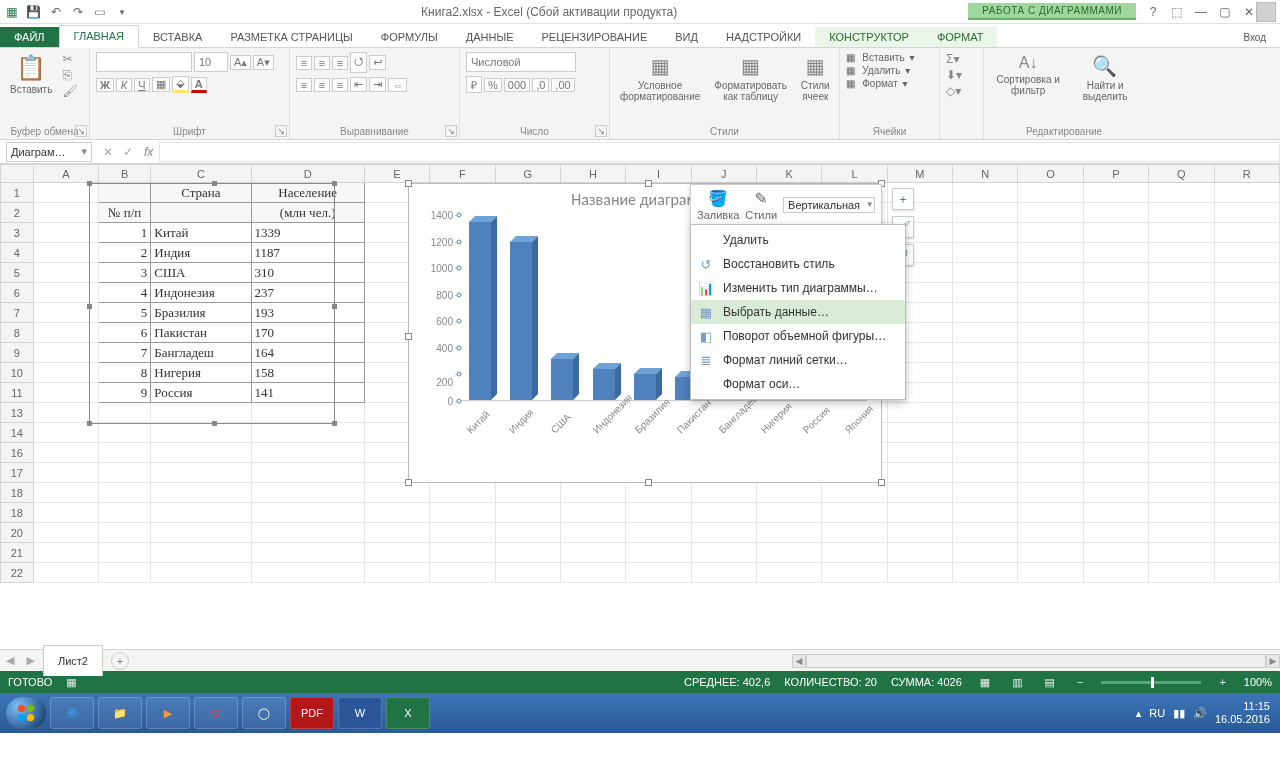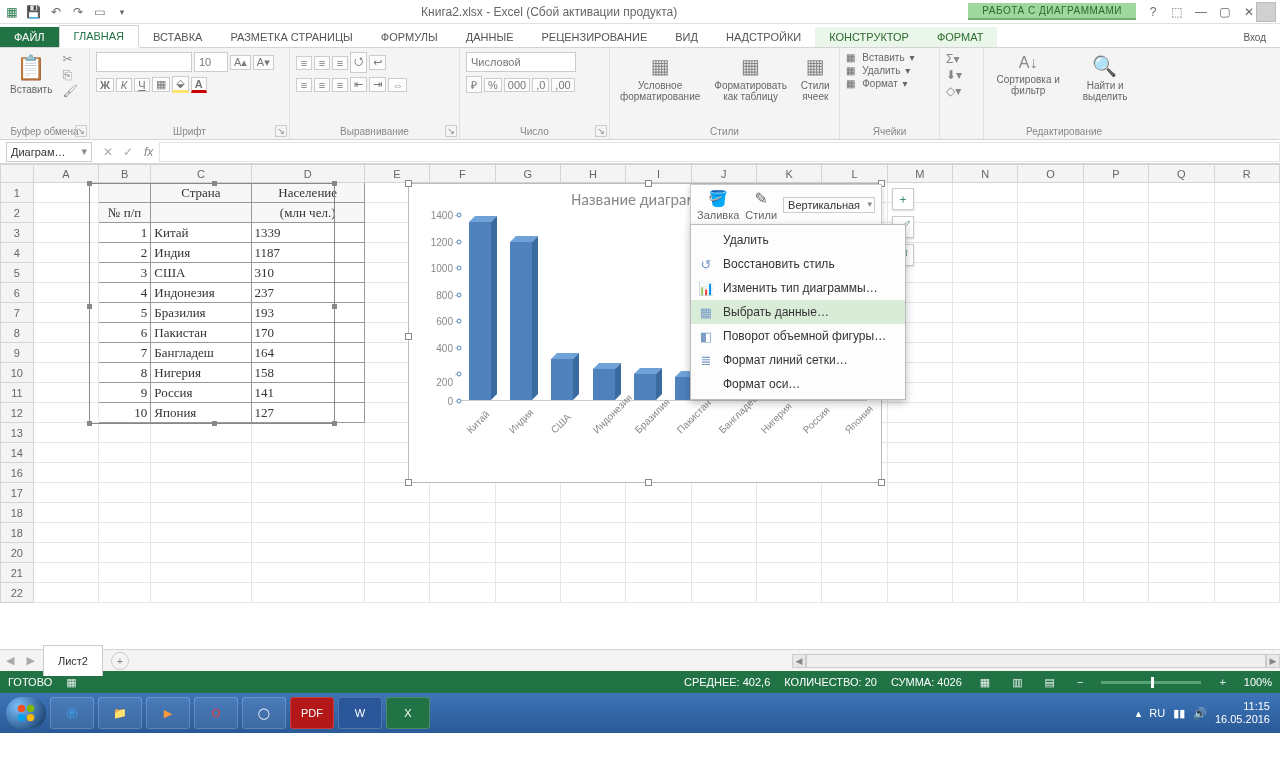--- a/index.html
+++ b/index.html
@@ -509,41 +509,20 @@
           <td class=""></td>
           <td class=""></td>
           <td class=""></td>
         </tr>
         <tr>
           <th class="row">11</th>
           <td class=""></td>
           <td class="dcell r">9</td>
           <td class="dcell">Россия</td>
           <td class="dcell num">141</td>
-          <td class=""></td>
-          <td class=""></td>
-          <td class=""></td>
-          <td class=""></td>
-          <td class=""></td>
-          <td class=""></td>
-          <td class=""></td>
-          <td class=""></td>
-          <td class=""></td>
-          <td class=""></td>
-          <td class=""></td>
-          <td class=""></td>
-          <td class=""></td>
-          <td class=""></td>
-        </tr>
-        <tr>
-          <th class="row">12</th>
-          <td class=""></td>
-          <td class="dcell r">10</td>
-          <td class="dcell">Япония</td>
-          <td class="dcell num">127</td>
           <td class=""></td>
           <td class=""></td>
           <td class=""></td>
           <td class=""></td>
           <td class=""></td>
           <td class=""></td>
           <td class=""></td>
           <td class=""></td>
           <td class=""></td>
           <td class=""></td>

